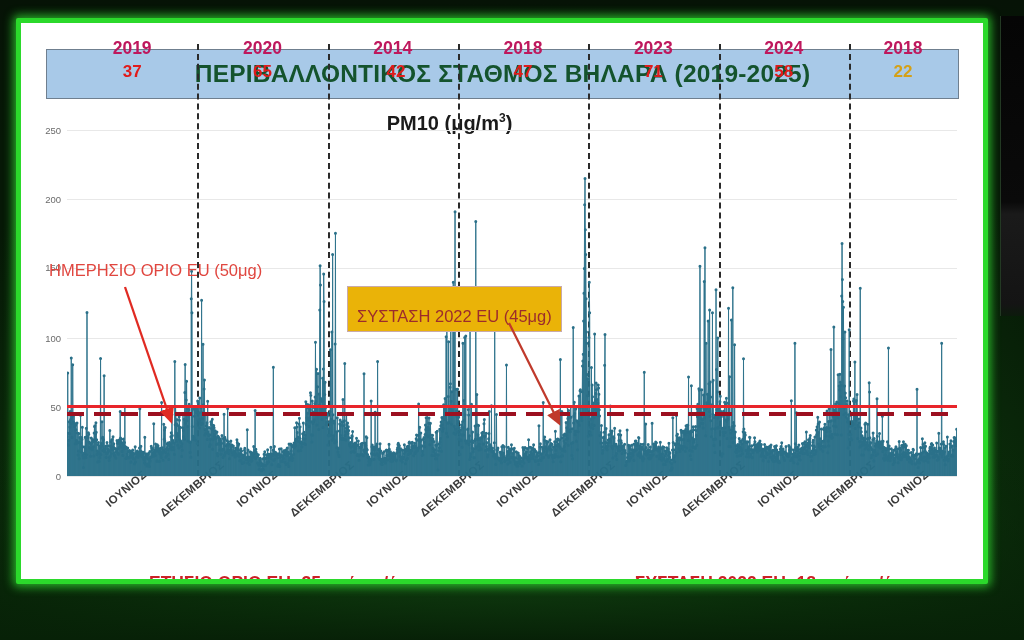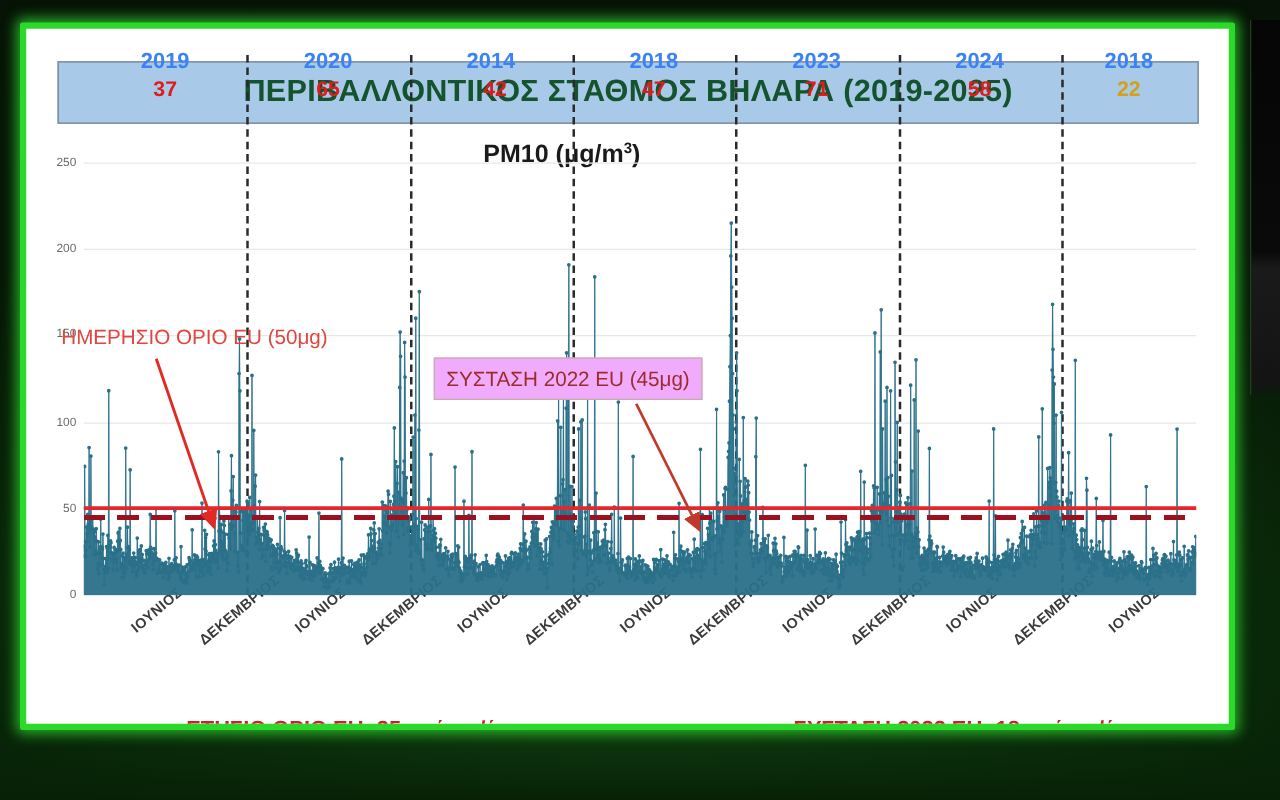--- a/index.html
+++ b/index.html
@@ -64,21 +64,21 @@
     position:absolute;right:calc(100% + 6px);
     font-size:9.5px;color:#6a6a6a;transform:translateY(-50%);
     white-space:nowrap;
   }
   .year-sep{
     position:absolute;top:-86px;width:0;height:calc(100% + 86px);
     border-left:2.2px dashed #2a2a2a;
   }
   .year-label{
     position:absolute;top:-92px;transform:translateX(-50%);
-    font-size:17.5px;font-weight:bold;color:#3b82f6;white-space:nowrap;
+    font-size:17.5px;font-weight:bold;color:#be185d;white-space:nowrap;
   }
   .year-count{
     position:absolute;top:-68px;transform:translateX(-50%);
     font-size:17px;font-weight:bold;color:#e01b1b;white-space:nowrap;
   }
   .year-count.gold{color:#d4a017;}
   
   #limit-line{
     position:absolute;left:0;width:100%;height:3.6px;background:#e8252a;z-index:6;
   }
@@ -89,22 +89,22 @@
   
   #series-svg{position:absolute;left:0;top:0;width:100%;height:100%;z-index:4;}
   
   #ann-daily{
     position:absolute;left:28px;top:238px;
     font-size:16.5px;color:#e0463f;white-space:nowrap;z-index:8;
   }
   #ann-arrow{position:absolute;left:100px;top:258px;width:60px;height:155px;z-index:8;}
   #ann-reco{
     position:absolute;left:326px;top:263px;z-index:8;
-    background:#f0abfc;border:1.2px solid #c9aaaa;
-    padding:8px 9px 5px 9px;
+    background:#eab308;border:1.2px solid #c9aaaa;
+    padding:20px 9px 5px 9px;
     font-size:16.5px;color:#9c2c2c;white-space:nowrap;
   }
   #ann-reco-arrow{position:absolute;left:480px;top:296px;width:70px;height:118px;z-index:8;}
   
   .xlabel{
     position:absolute;top:0;
     font-size:11.5px;font-weight:bold;color:#3a3a3a;
     transform-origin:left top;transform:rotate(-40deg) translate(-50%,0);
     white-space:nowrap;letter-spacing:.3px;
   }

